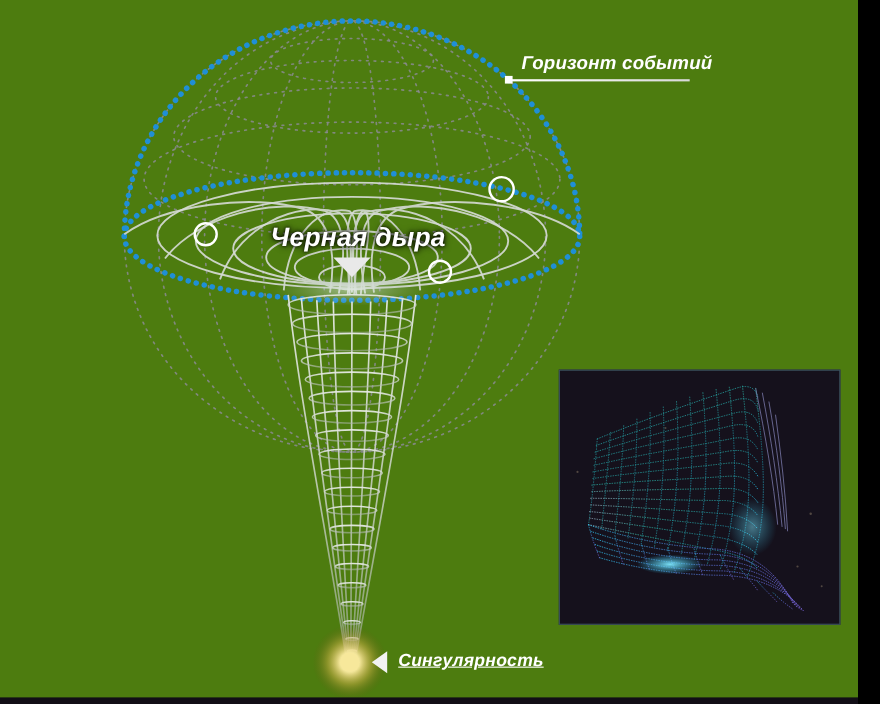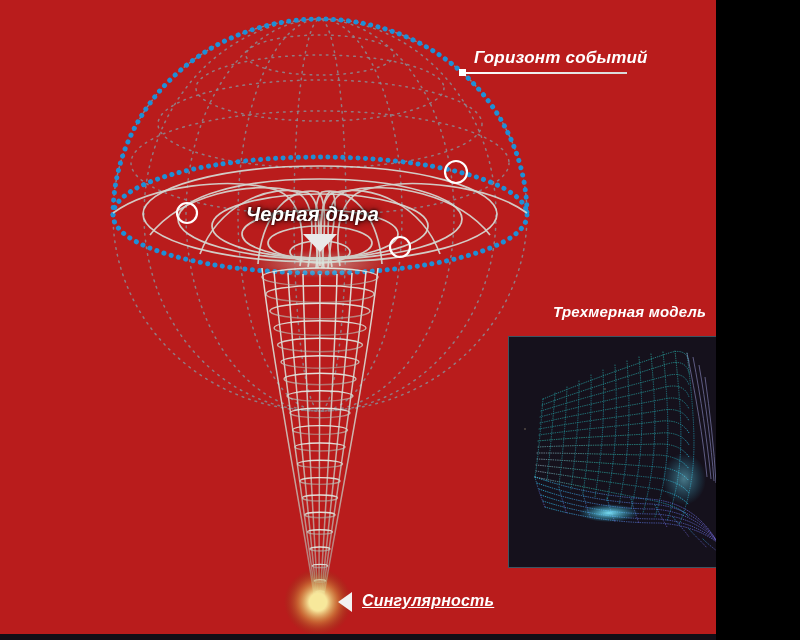--- a/index.html
+++ b/index.html
@@ -6,23 +6,23 @@
   html, body {
     margin: 0;
     padding: 0;
     background: #000;
   }
   body {
     font-family: "Liberation Sans", sans-serif;
   }
   #stage {
     position: relative;
-    width: 716px;
+    width: 780px;
     height: 640px;
-    background: #b91c1c;
+    background: #4d7c0f;
     overflow: hidden;
   }
   #bg-svg, #art-svg {
     position: absolute;
     left: 0;
     top: 0;
     width: 800px;
     height: 640px;
   }
 
@@ -52,21 +52,21 @@
     position: absolute;
     left: 459px;
     top: 69px;
     width: 7px;
     height: 7px;
     background: #ffffff;
   }
   #label-black-hole {
     left: 246px;
     top: 203px;
-    font-size: 20px;
+    font-size: 24px;
     text-shadow: 0 0 7px rgba(0,0,0,.95), 0 0 3px rgba(0,0,0,1);
   }
   #tri-black-hole {
     position: absolute;
     left: 303px;
     top: 234px;
     width: 0; height: 0;
     border-left: 17px solid transparent;
     border-right: 17px solid transparent;
     border-top: 18px solid #e9e9e9;
@@ -243,21 +243,20 @@
   <div class="lbl" id="label-event-horizon">Горизонт событий</div>
   <div id="leader-dot"></div>
   <div id="leader-line"></div>
 
   <div class="lbl" id="label-black-hole">Черная дыра</div>
   <div id="tri-black-hole"></div>
 
   <div id="tri-singularity"></div>
   <div class="lbl" id="label-singularity">Сингулярность</div>
 
-  <div class="lbl" id="label-3d-model">Трехмерная модель</div>
 
 
   <div id="model-panel">
     <svg id="model-svg" viewBox="0 0 252 228">
       <defs>
         <linearGradient id="gSurfA" x1="0" y1="0" x2="1" y2="1">
           <stop offset="0%" stop-color="#9fb6c9"></stop>
           <stop offset="28%" stop-color="#2fb9a8"></stop>
           <stop offset="62%" stop-color="#1f8c9c"></stop>
           <stop offset="100%" stop-color="#2ec6ef"></stop>

